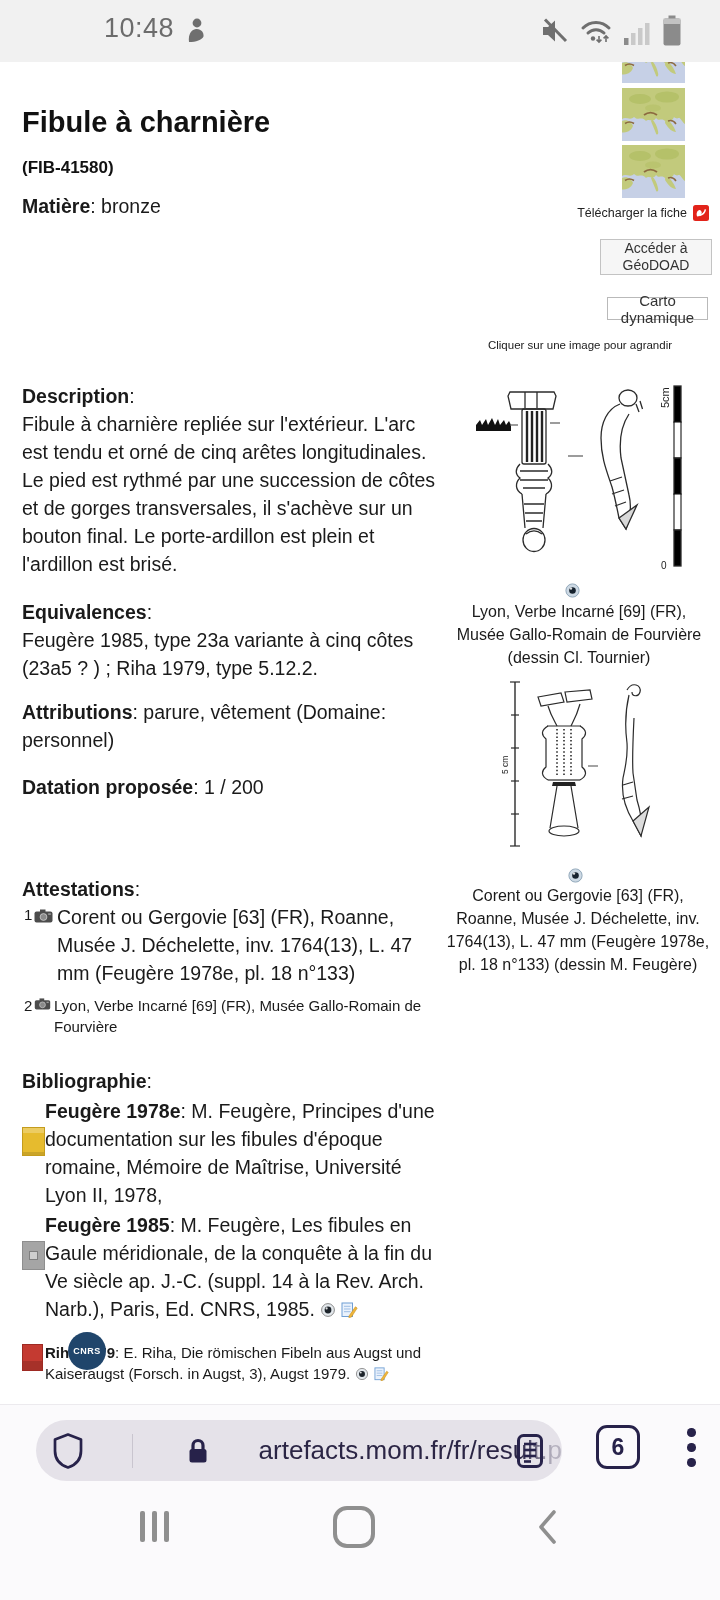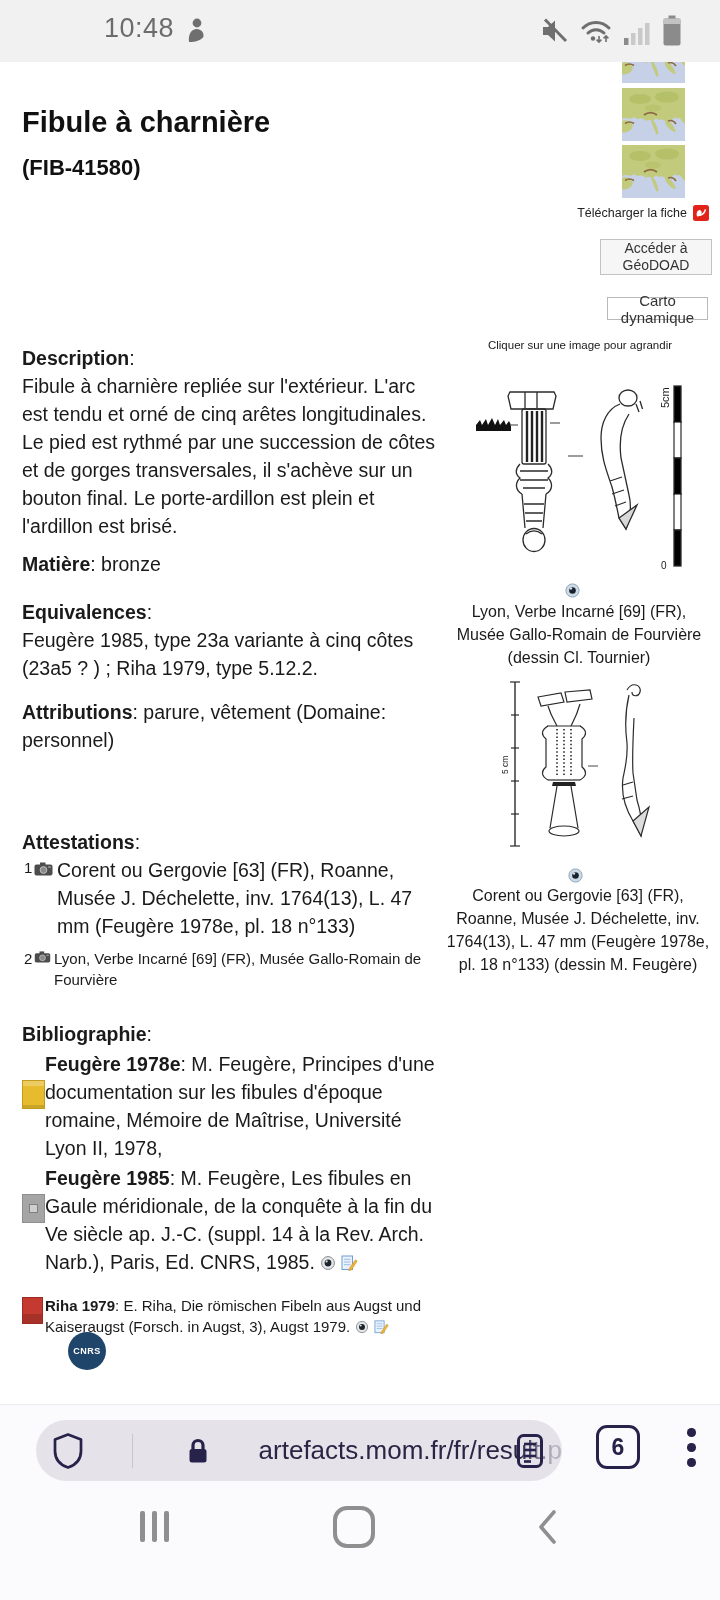--- a/index.html
+++ b/index.html
@@ -10,21 +10,21 @@
   }
   
   .status-bar{position:absolute;top:0;left:0;width:720px;height:62px;background:#f1f1f1;}
   .status-time{position:absolute;left:104px;top:13px;font-size:27px;color:#6c6c6c;letter-spacing:.5px;}
   .notif-icon{position:absolute;left:184px;top:17px;}
   .status-right{position:absolute;right:38px;top:14px;display:flex;align-items:flex-end;gap:10px;height:32px;}
   
   .content{position:absolute;top:62px;left:0;width:720px;height:1342px;background:#fff;}
   .left-col{position:absolute;left:22px;top:0;width:415px;font-size:19.5px;line-height:28px;}
   .page-title{font-size:29px;font-weight:bold;margin:42px 0 0;line-height:36px;color:#111;}
-  .fib-id{font-size:22px;font-weight:bold;margin-top:14px;color:#111;}
+  .fib-id{font-size:17px;font-weight:bold;margin-top:14px;color:#111;}
   .sec{margin:0;}
   .sec b{font-weight:bold;}
   .sec-desc{margin-top:162px;}
   .sec-matiere{margin-top:10px;}
   .sec-equiv{margin-top:20px;}
   .sec-attrib{margin-top:16px;}
   .sec-datation{margin-top:19px;}
   .sec-attest-head{margin-top:74px;}
   .att-list{margin:0;}
   .att{position:relative;padding-left:35px;}
@@ -129,38 +129,41 @@
     </svg>
   </div>
 </div>
 
 <div class="content">
 
   <div class="left-col">
     <h1 class="page-title">Fibule à charnière</h1>
     <div class="fib-id">(FIB-41580)</div>
 
+    <p class="sec sec-matiere">
+      <b>Matière</b><span>:</span><span> bronze</span>
+    </p>
+
     <p class="sec sec-desc">
       <b>Description</b><span>:</span><br>
       <span>Fibule à charnière repliée sur l'extérieur. L'arc est tendu et orné de cinq arêtes longitudinales. Le pied est rythmé par une succession de côtes et de gorges transversales, il s'achève sur un bouton final. Le porte-ardillon est plein et l'ardillon est brisé.</span>
     </p>
 
-    <p class="sec sec-matiere">
-      <b>Matière</b><span>:</span><span> bronze</span>
-    </p>
-
     <p class="sec sec-equiv">
       <b>Equivalences</b><span>:</span><br>
       <span>Feugère 1985, type 23a variante à cinq côtes (23a5 ? ) ; Riha 1979, type 5.12.2.</span>
     </p>
 
     <p class="sec sec-attrib">
       <b>Attributions</b><span>:</span><span> parure, vêtement (Domaine: personnel)</span>
     </p>
 
+    <p class="sec sec-datation">
+      <b>Datation proposée</b><span>:</span><span> 1 / 200</span>
+    </p>
 
     <p class="sec sec-attest-head">
       <b>Attestations</b><span>:</span>
     </p>
     <div class="att-list">
       <div class="att att-large">
         <span class="att-num">1</span>
         <svg class="att-cam" width="19" height="14" viewBox="0 0 19 14">
           <rect x="6" y="0.5" width="5.5" height="3.5" fill="#4c4c4c"></rect>
           <rect x="0.5" y="2.5" width="18" height="11" rx="2" fill="#4c4c4c"></rect>

